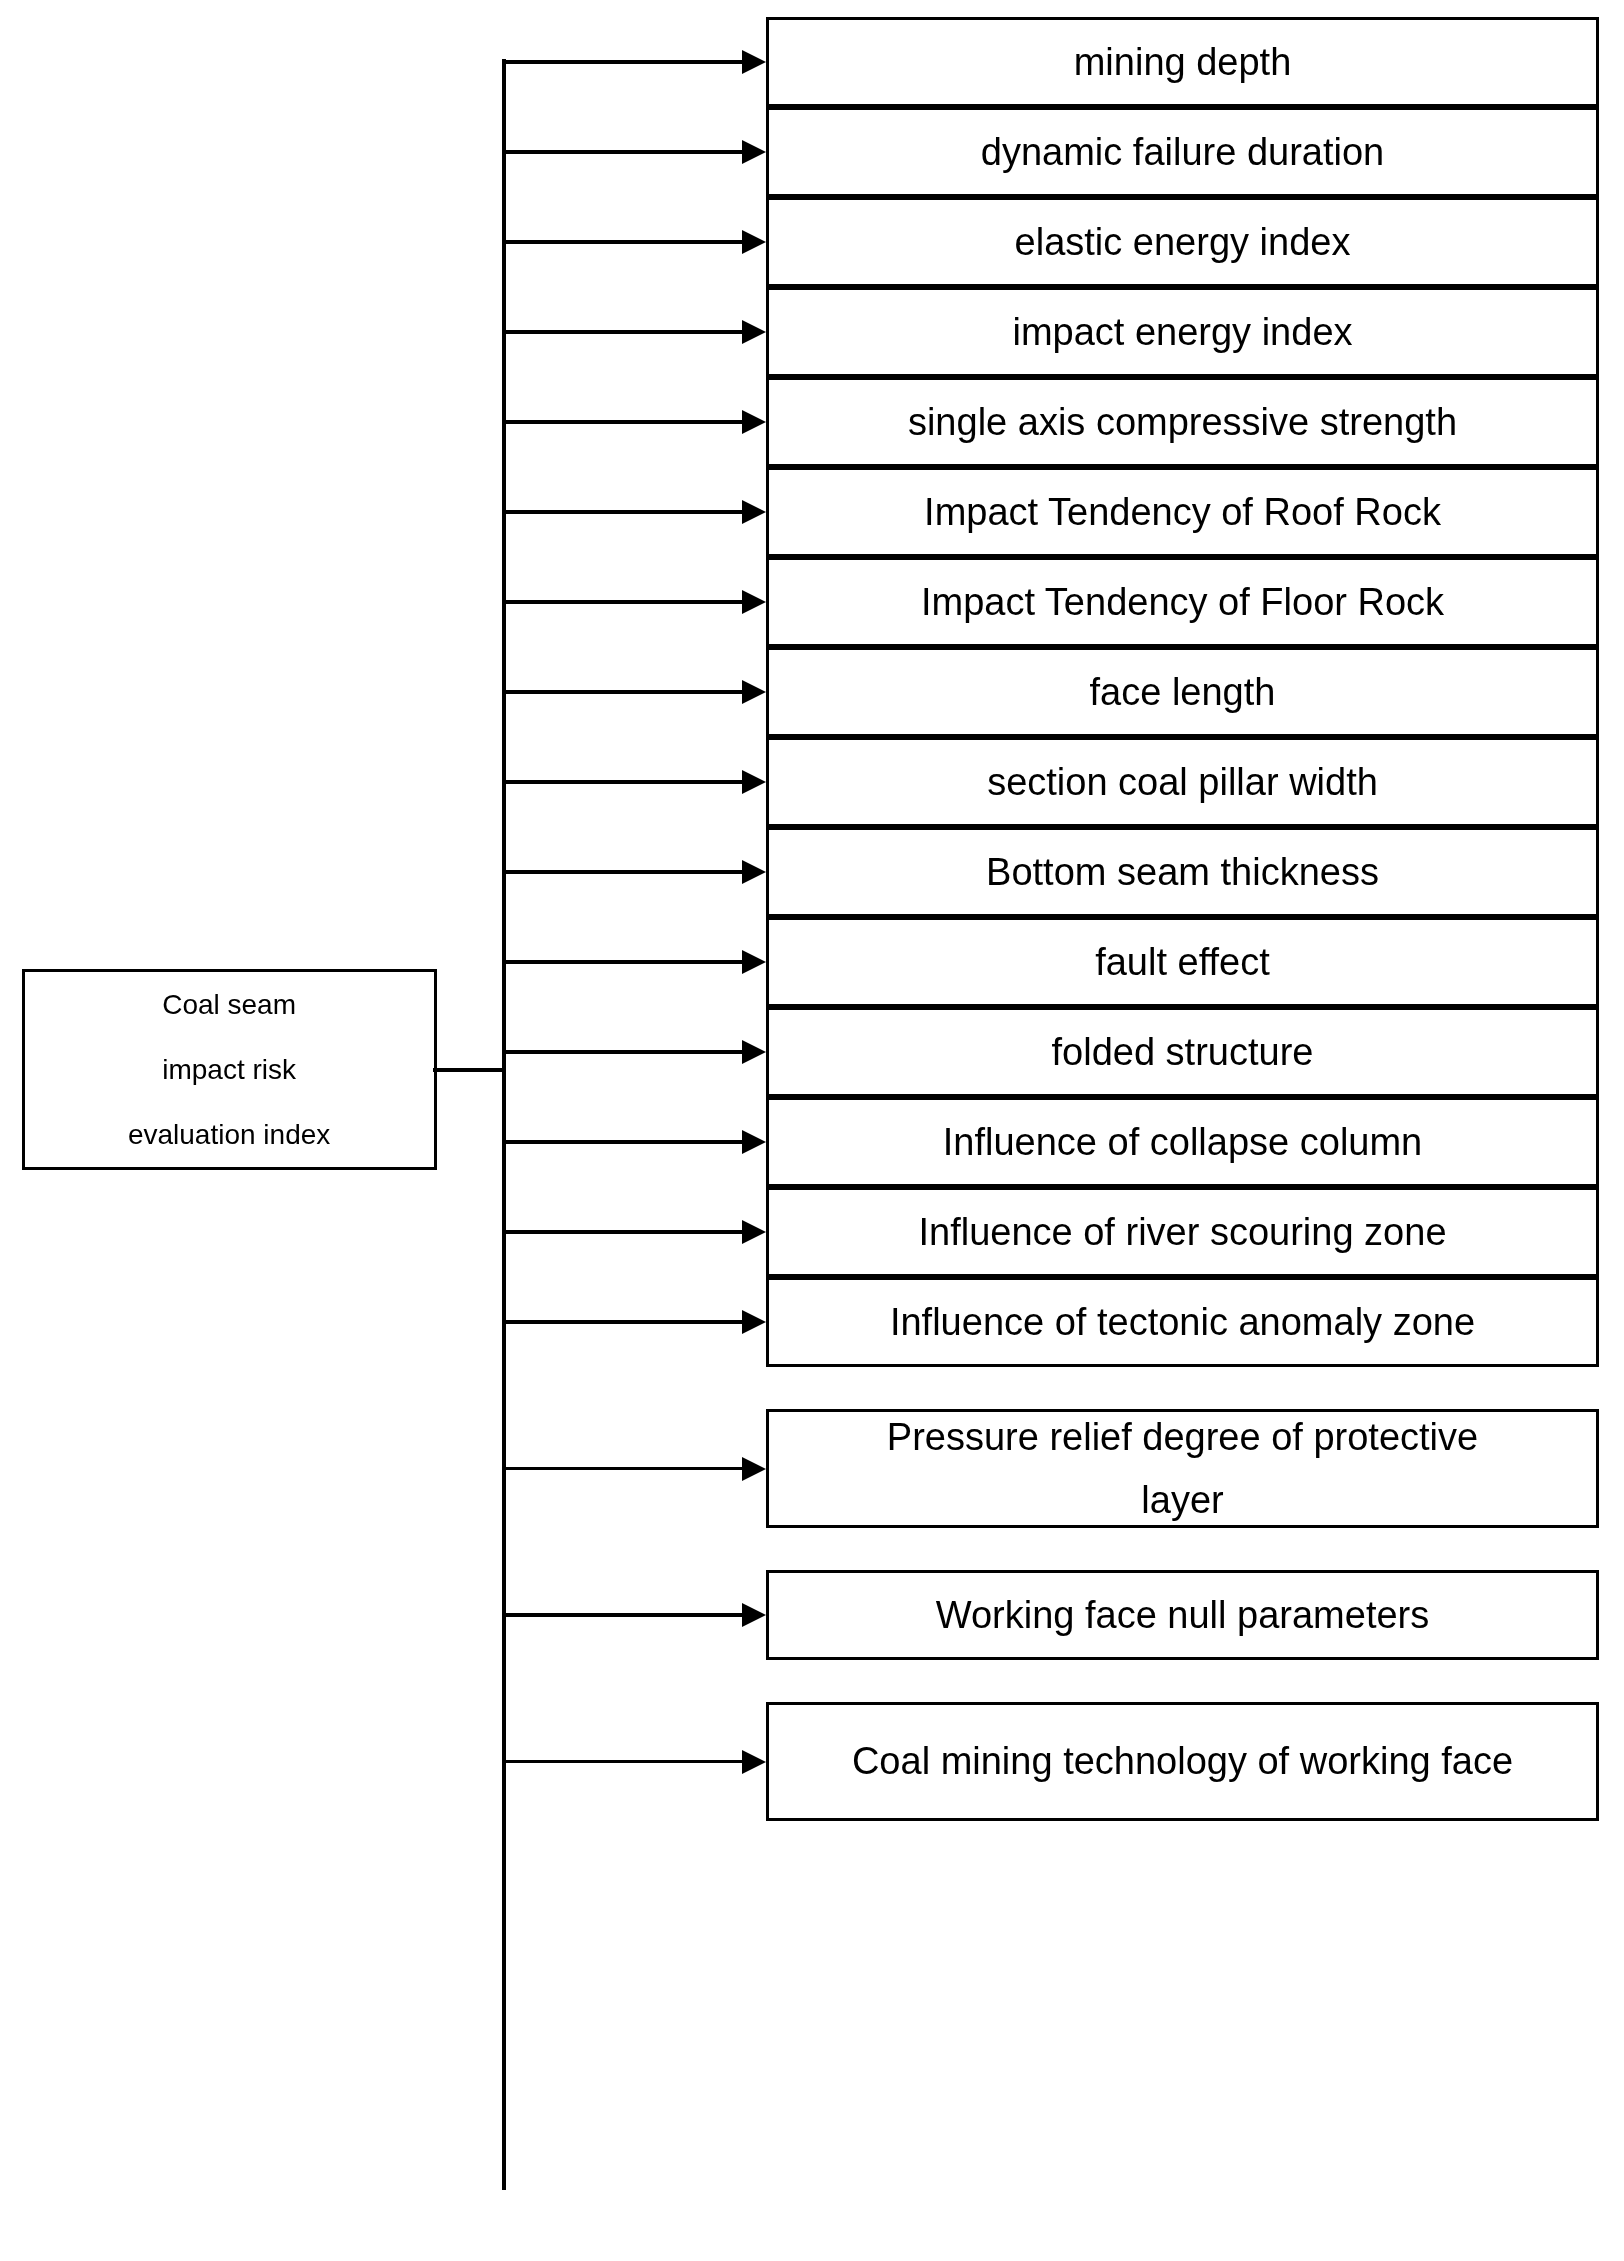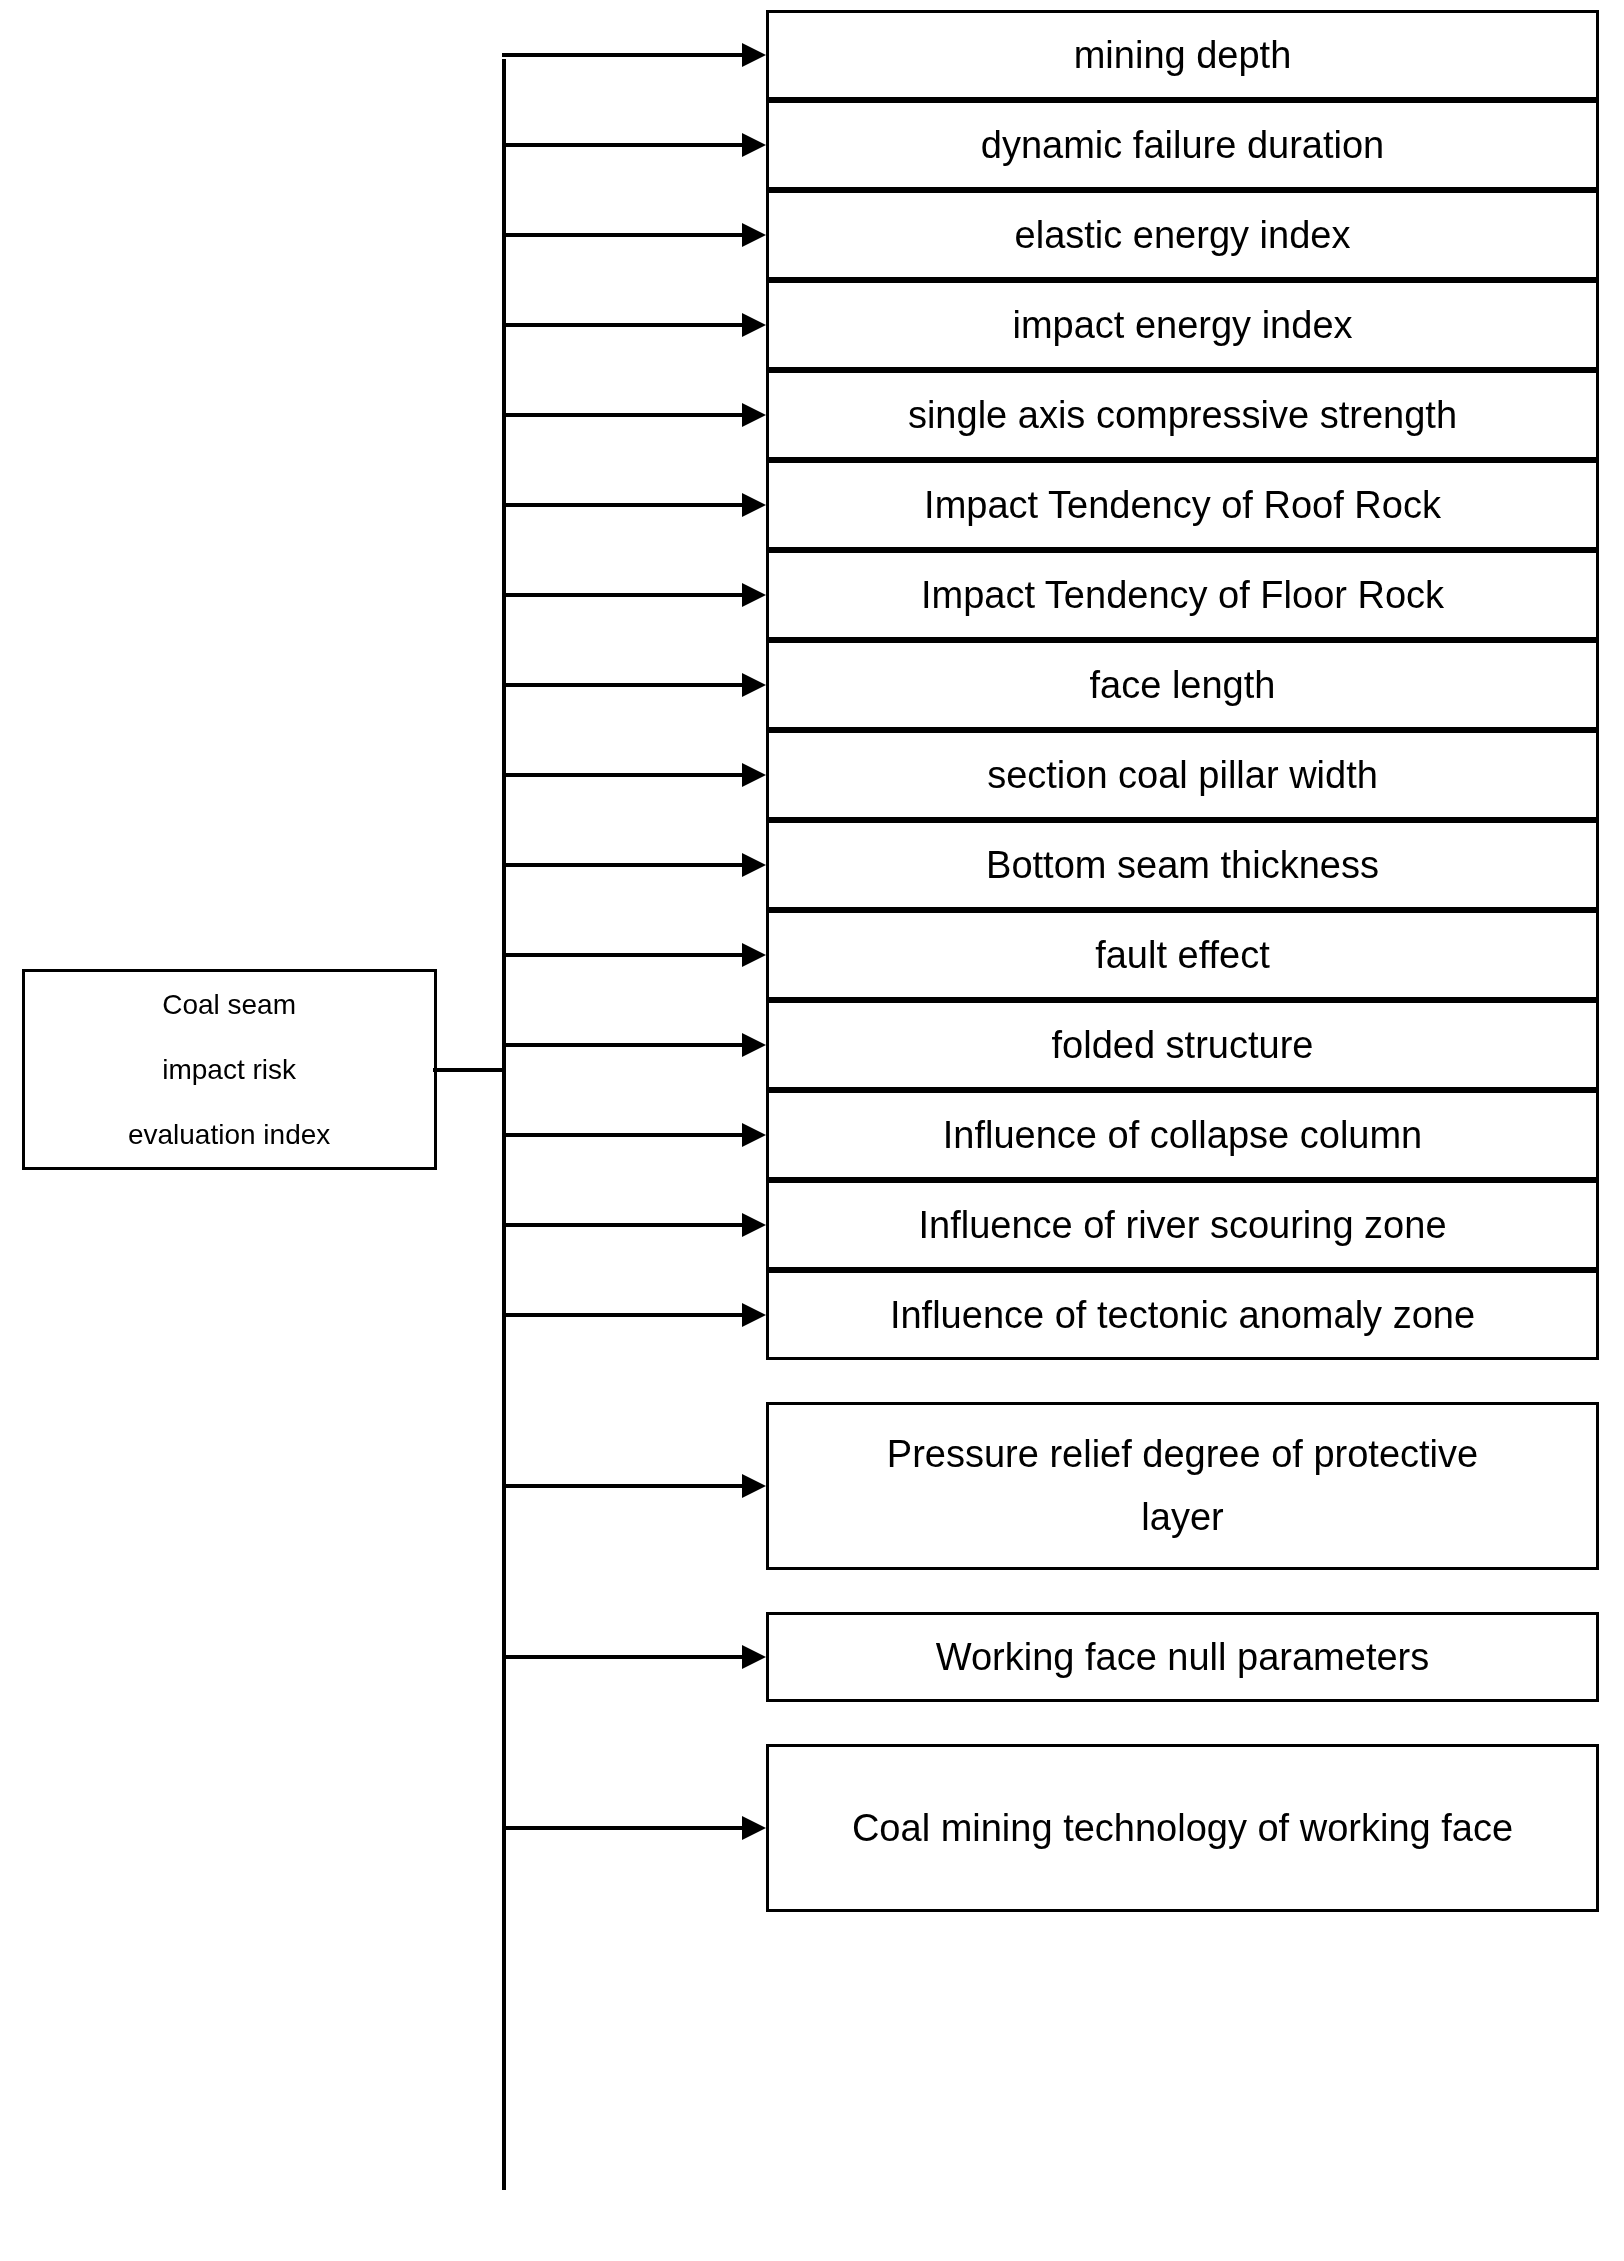--- a/index.html
+++ b/index.html
@@ -54,29 +54,29 @@
     height: 2131px;
     background: #000000;
   }
 
   
   .rows {
     position: absolute;
     left: 502px;
     top: 0;
     width: 1097px;
-    padding-top: 10px;
+    padding-top: 17px;
   }
   .row {
     display: flex;
     align-items: stretch;
     height: 90px;
   }
   .row:first-child { margin-top: 0; }
-  .row.tall { height: 168px; }
+  .row.tall { height: 119px; }
   .row.g2 { margin-top: 42px; }
 
   .branch {
     width: 264px;
     flex: none;
     align-self: center;
     height: 24.5px;
     display: flex;
     align-items: center;
   }

